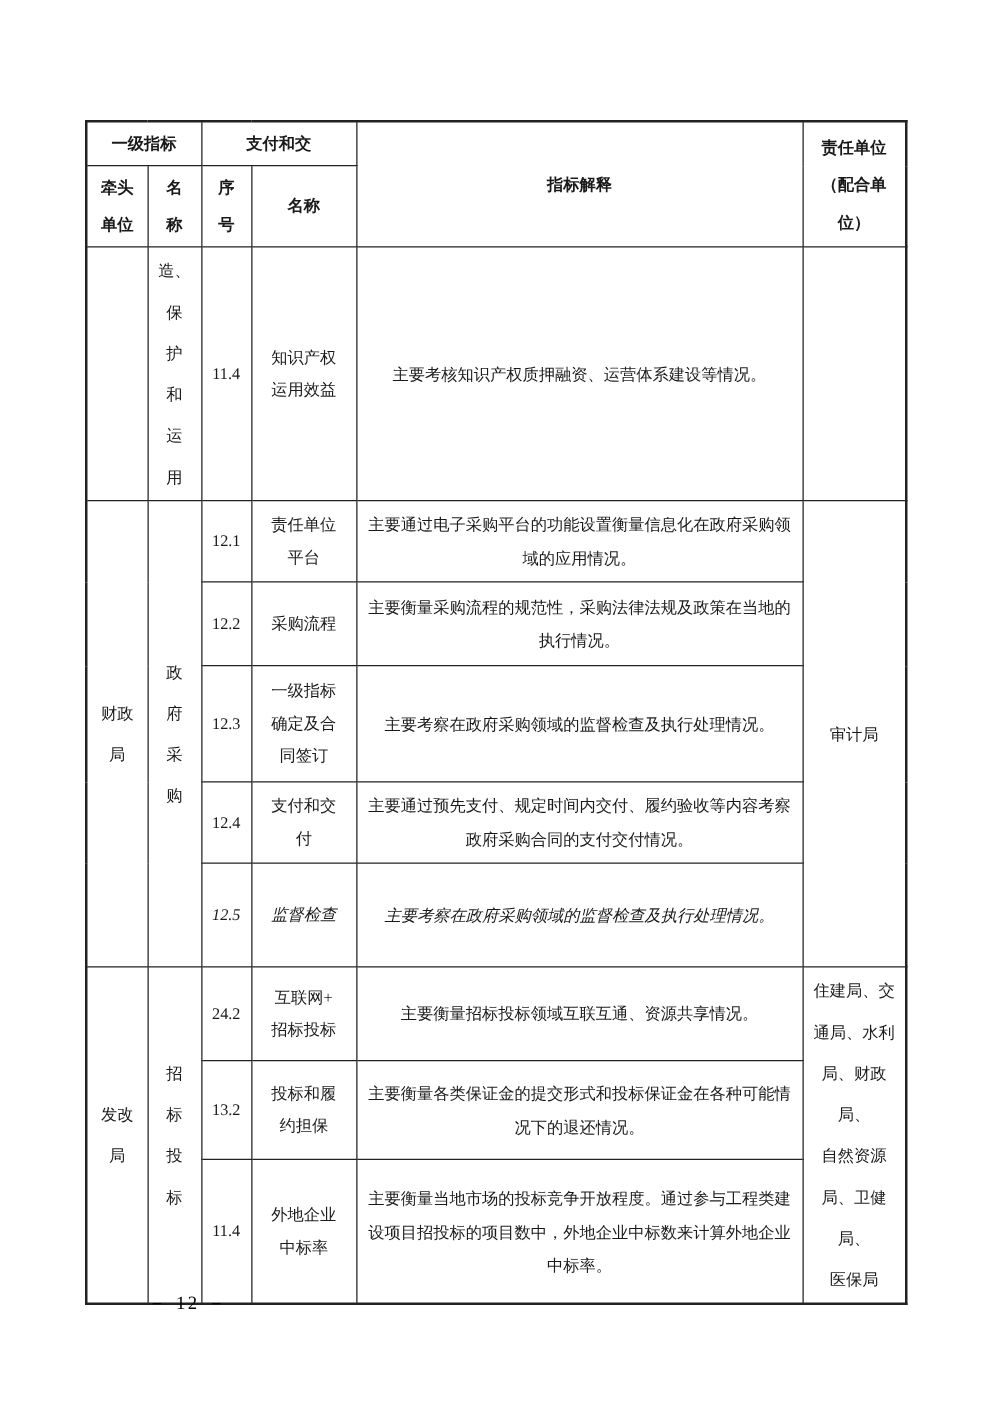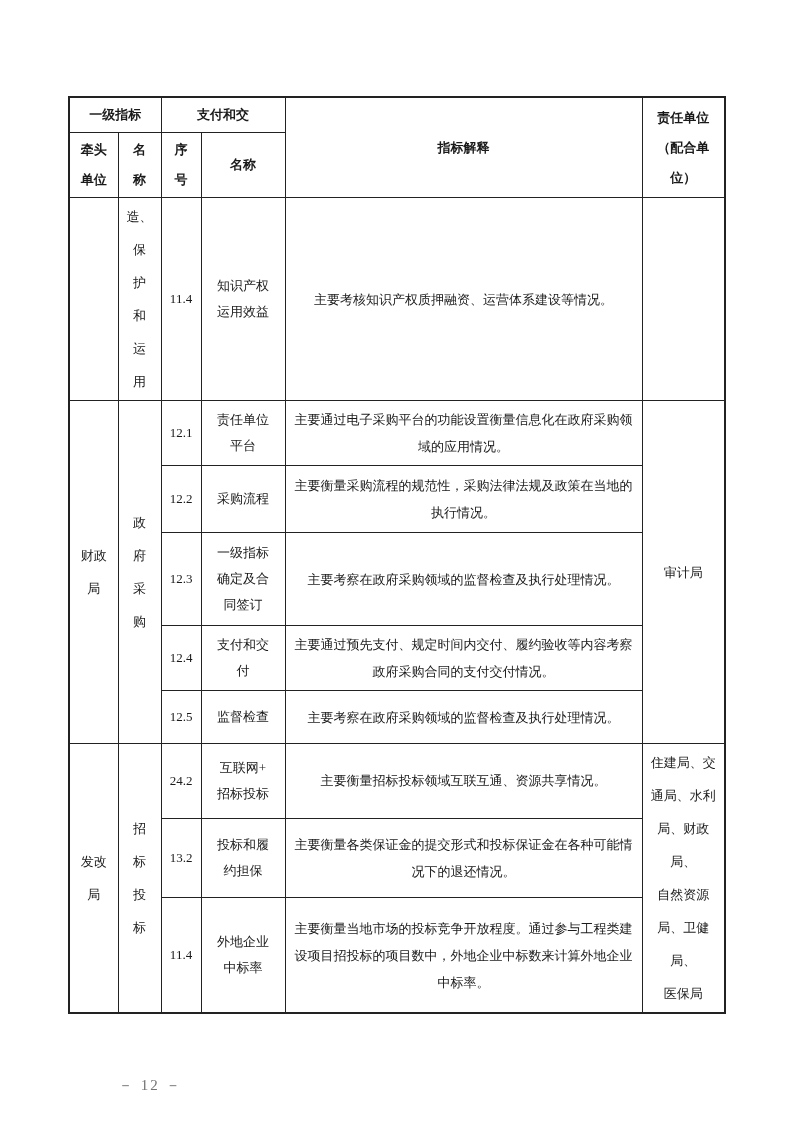--- a/index.html
+++ b/index.html
@@ -41,21 +41,21 @@
   col.c-expl { width: 357px; }
   col.c-resp { width: 83px; }
   
   tr.hr1  { height: 33px; }
   tr.hr2  { height: 62px; }
   tr.r114 { height: 201px; }
   tr.r121 { height: 65px; }
   tr.r122 { height: 67px; }
   tr.r123 { height: 93px; }
   tr.r124 { height: 65px; }
-  tr.r125 { height: 53px; }
+  tr.r125 { height: 83px; font-style: italic; }
   tr.r131 { height: 63px; }
   tr.r132 { height: 67px; }
   tr.r133 { height: 97px; }
 
   td.hd {
     font-weight: bold;
     line-height: 30px;
   }
   .ws { white-space: pre-line; }
   td.cat {
@@ -77,22 +77,21 @@
   td.resp {
     line-height: 33px;
     padding: 2px 2px;
   }
   .page-number {
     position: absolute;
     left: 118px;
     top: 1033px;
     font-size: 15px;
     letter-spacing: 2px;
-    color: #737373;
-    margin-top: 43px;
+    color: #000000;
   }
 </style>
 </head>
 <body>
 
 <div class="page">
 
   <table class="doc-table">
     <colgroup>
       <col class="c-lead">

